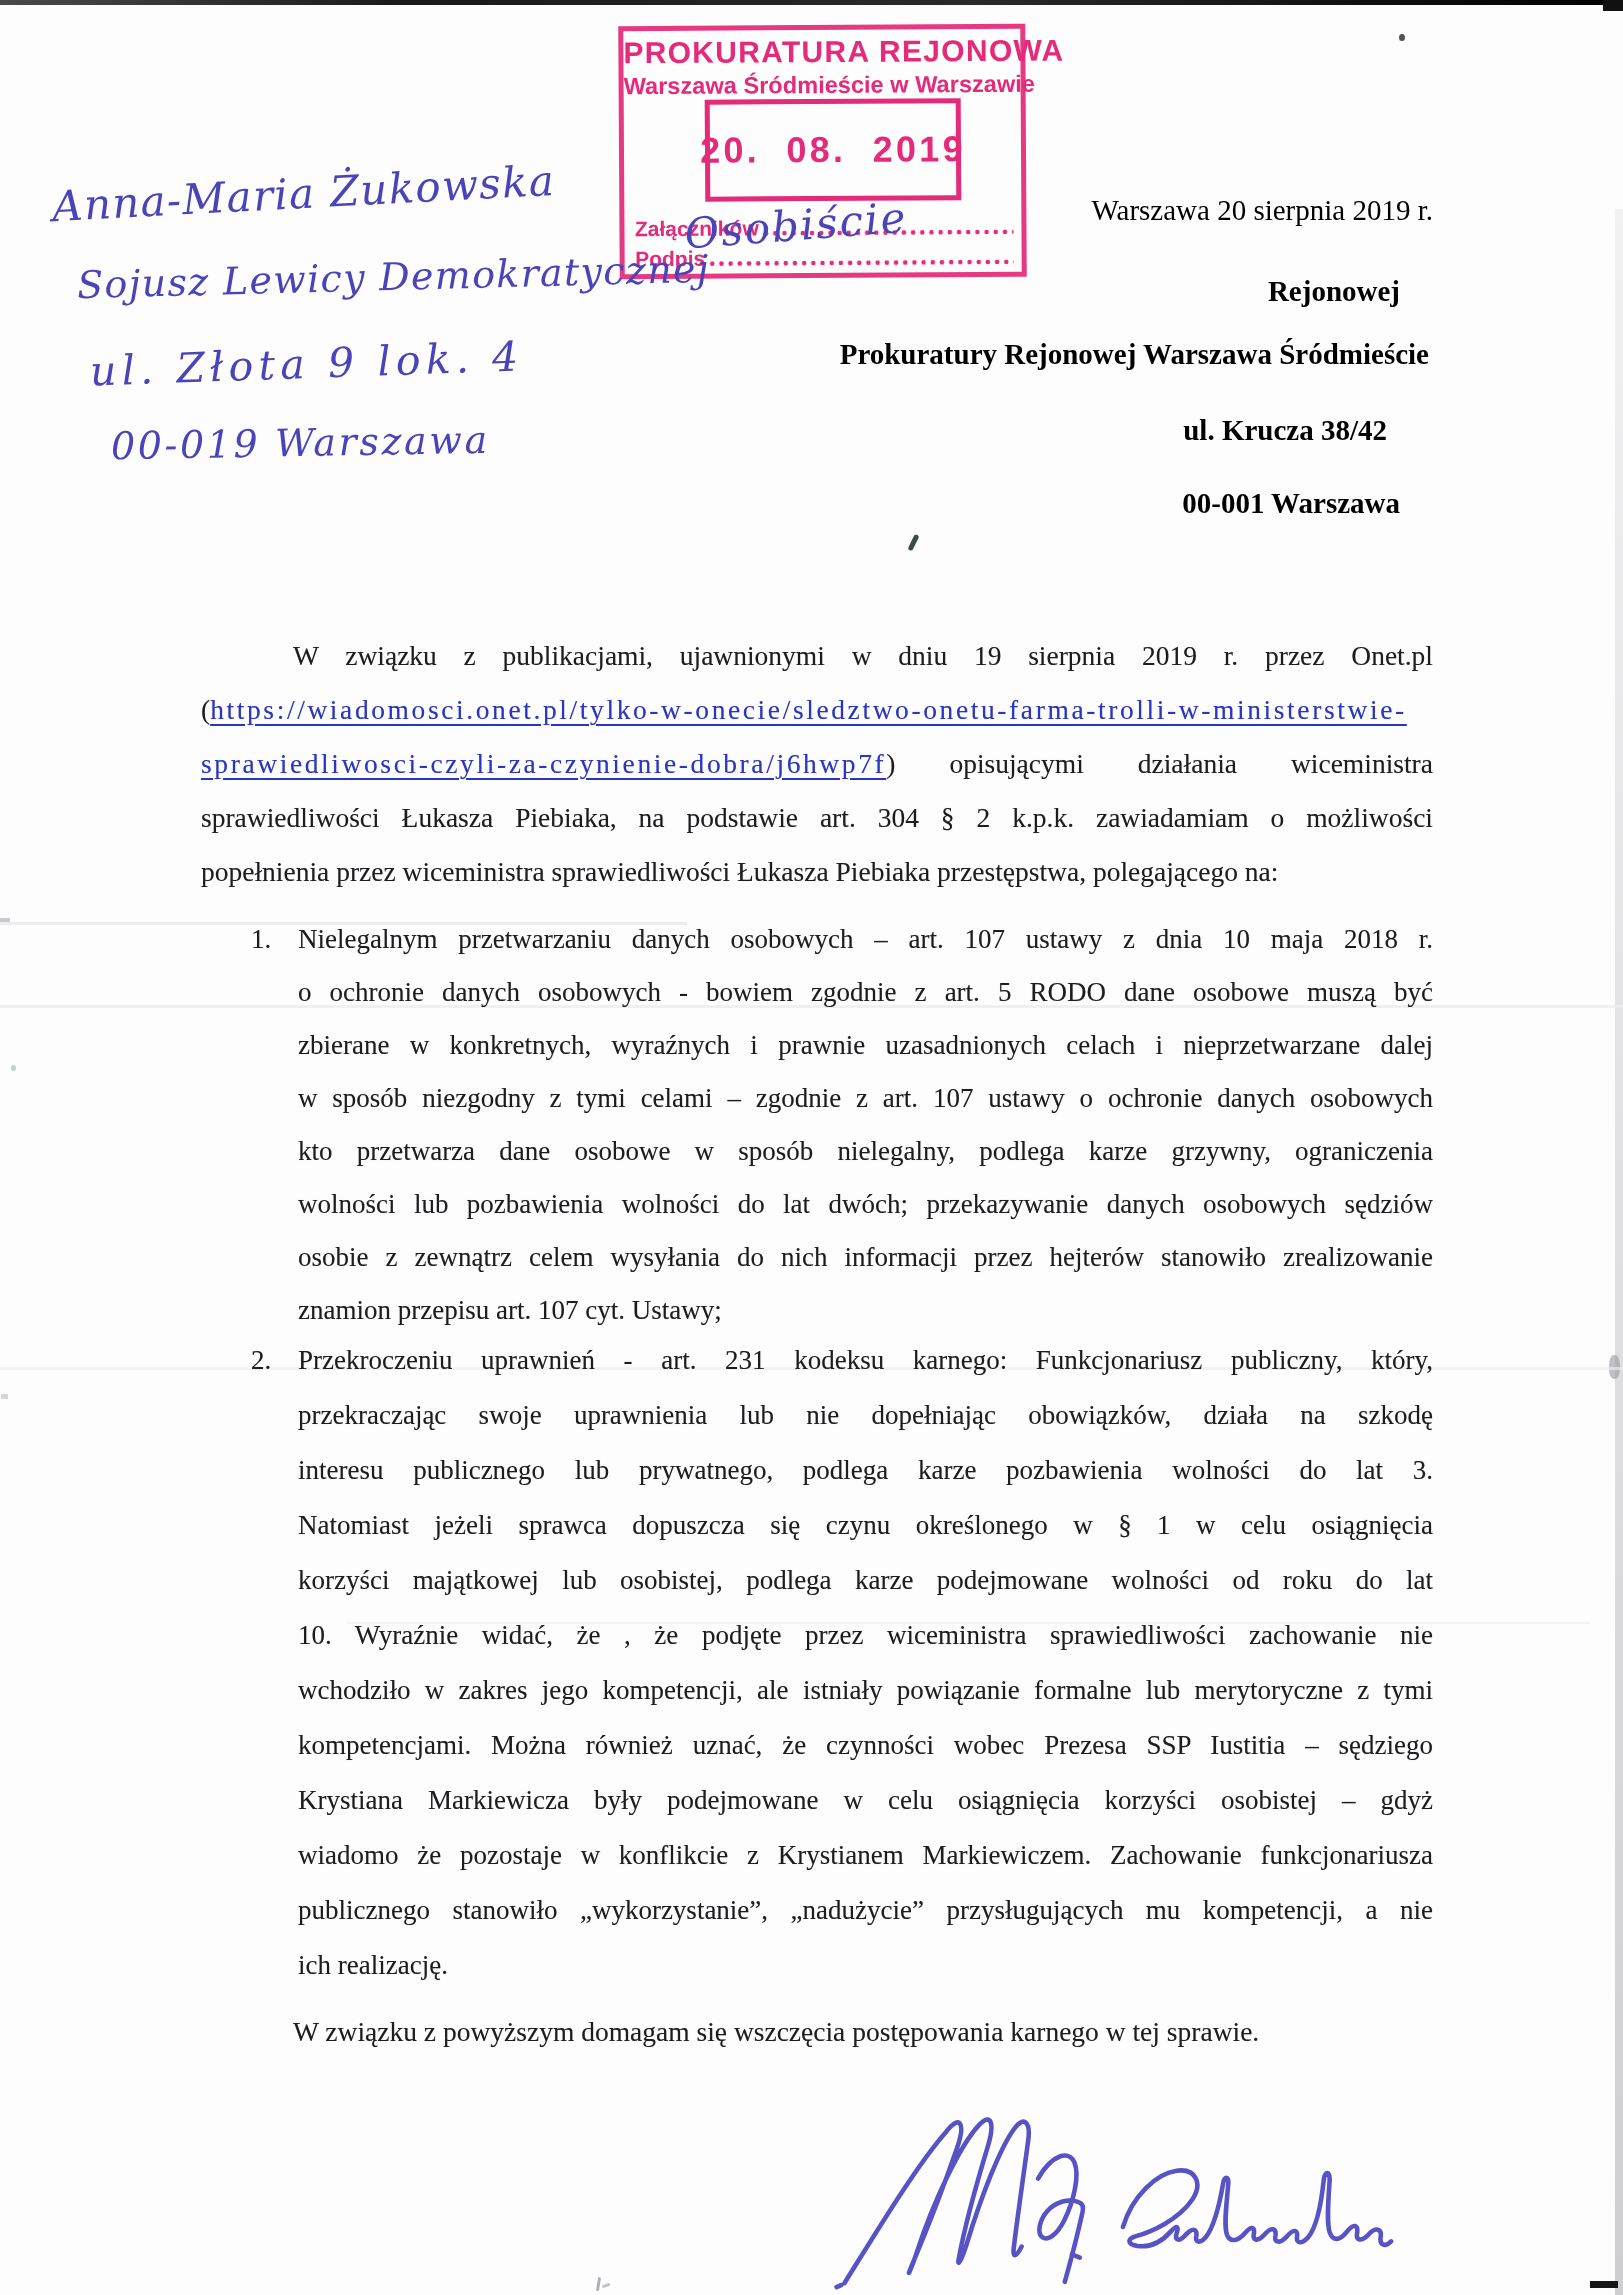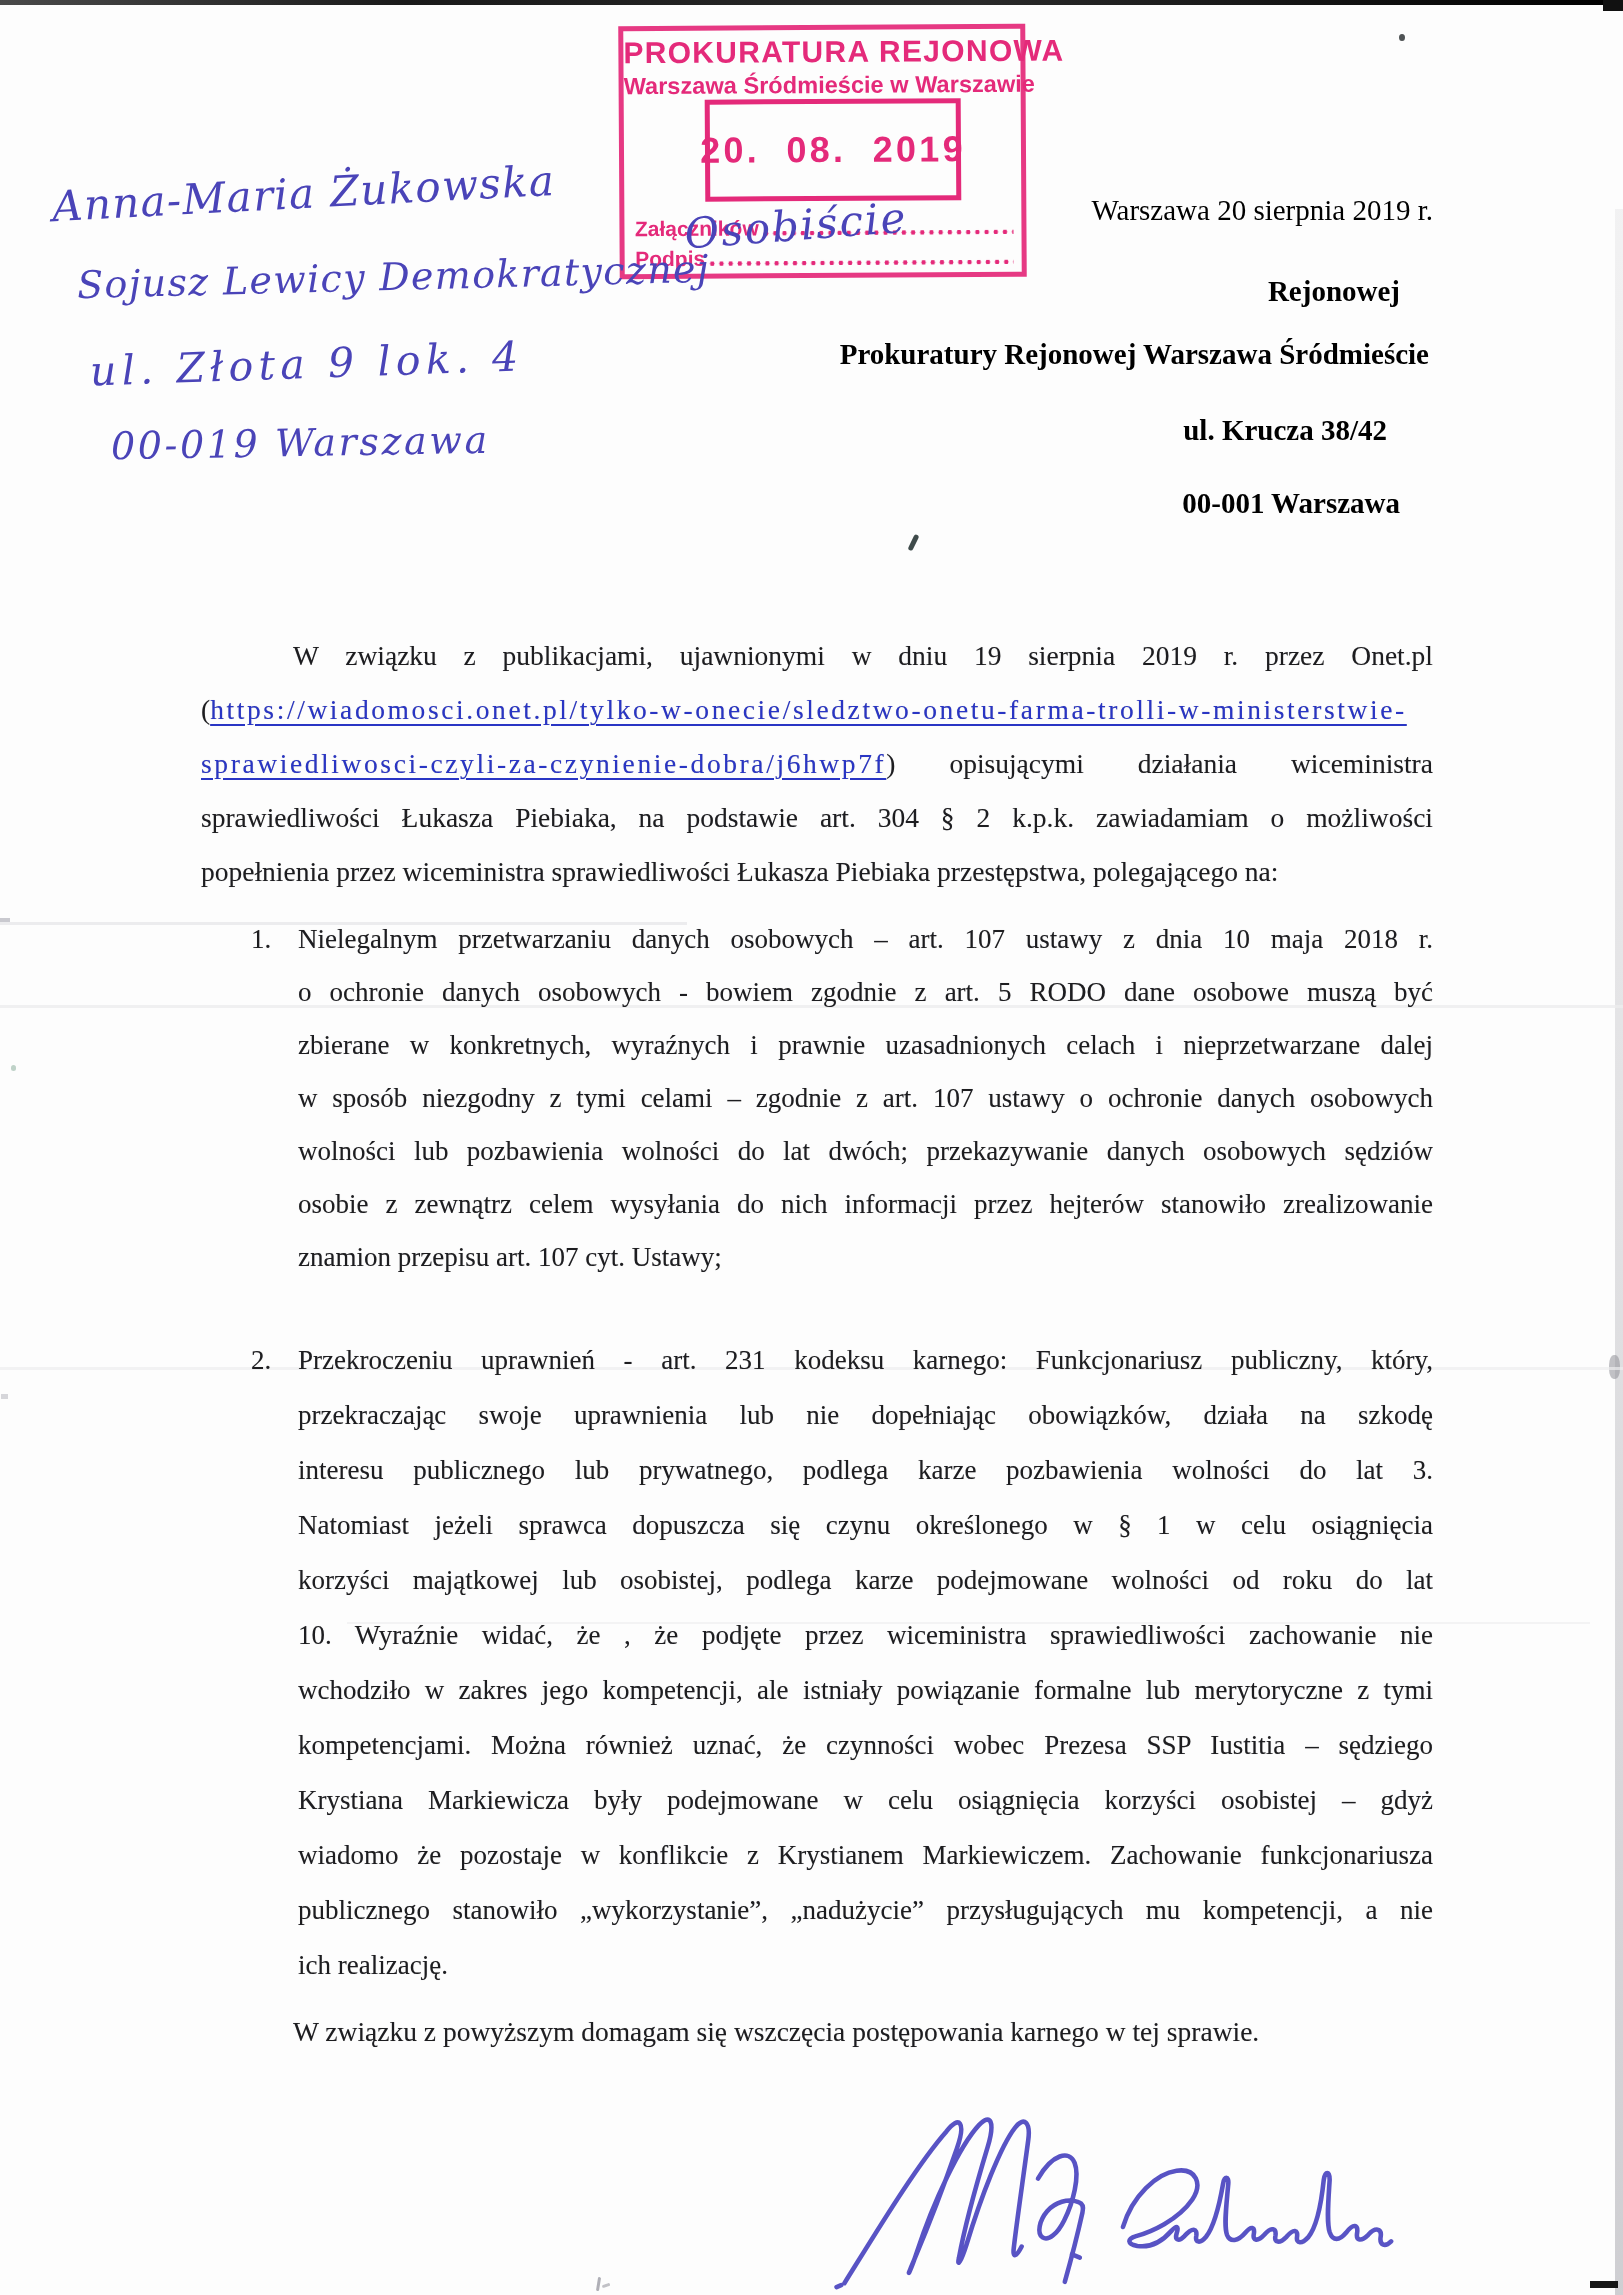--- a/index.html
+++ b/index.html
@@ -180,20 +180,21 @@
     <div>popełnienia przez wiceministra sprawiedliwości Łukasza Piebiaka przestępstwa, polegającego na:</div>
   </div>
 
   <div class="list-item item1">
     <div class="num">1.</div>
     <div class="itext">
       <div class="jline">Nielegalnym przetwarzaniu danych osobowych – art. 107 ustawy z dnia 10 maja 2018 r.</div>
       <div class="jline">o ochronie danych osobowych - bowiem zgodnie z art. 5 RODO dane osobowe muszą być</div>
       <div class="jline">zbierane w konkretnych, wyraźnych i prawnie uzasadnionych celach i nieprzetwarzane dalej</div>
       <div class="jline">w sposób niezgodny z tymi celami – zgodnie z art. 107 ustawy o ochronie danych osobowych</div>
+      <div class="jline">kto przetwarza dane osobowe w sposób nielegalny, podlega karze grzywny, ograniczenia</div>
       <div class="jline">wolności lub pozbawienia wolności do lat dwóch; przekazywanie danych osobowych sędziów</div>
       <div class="jline">osobie z zewnątrz celem wysyłania do nich informacji przez hejterów stanowiło zrealizowanie</div>
       <div>znamion przepisu art. 107 cyt. Ustawy;</div>
     </div>
   </div>
 
   <div class="list-item item2">
     <div class="num">2.</div>
     <div class="itext">
       <div class="jline">Przekroczeniu uprawnień - art. 231 kodeksu karnego: Funkcjonariusz publiczny, który,</div>

